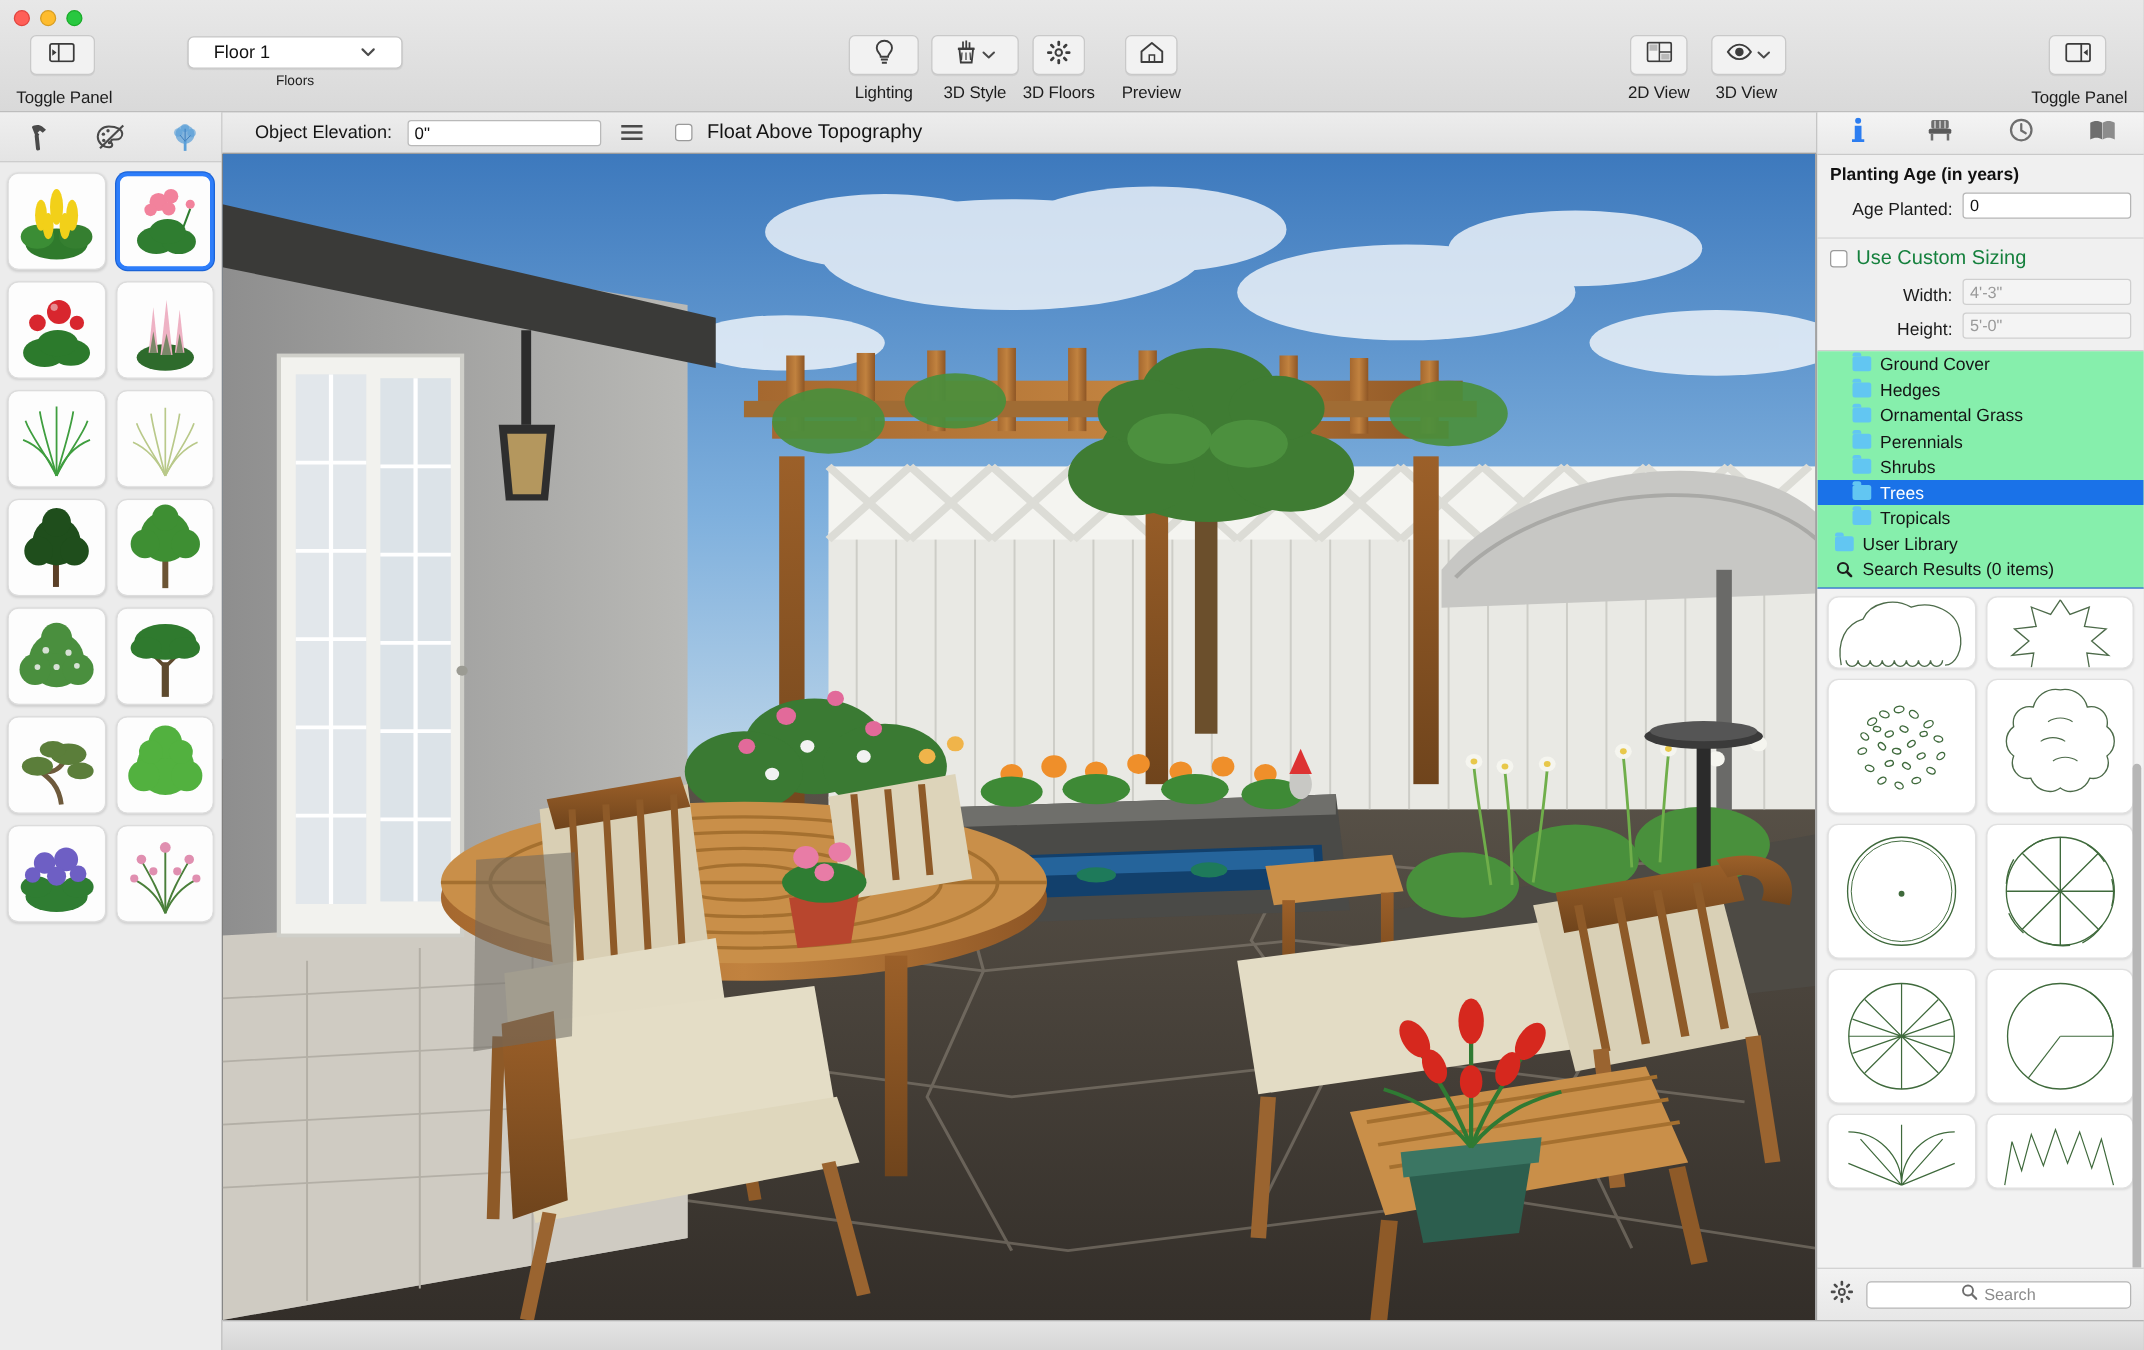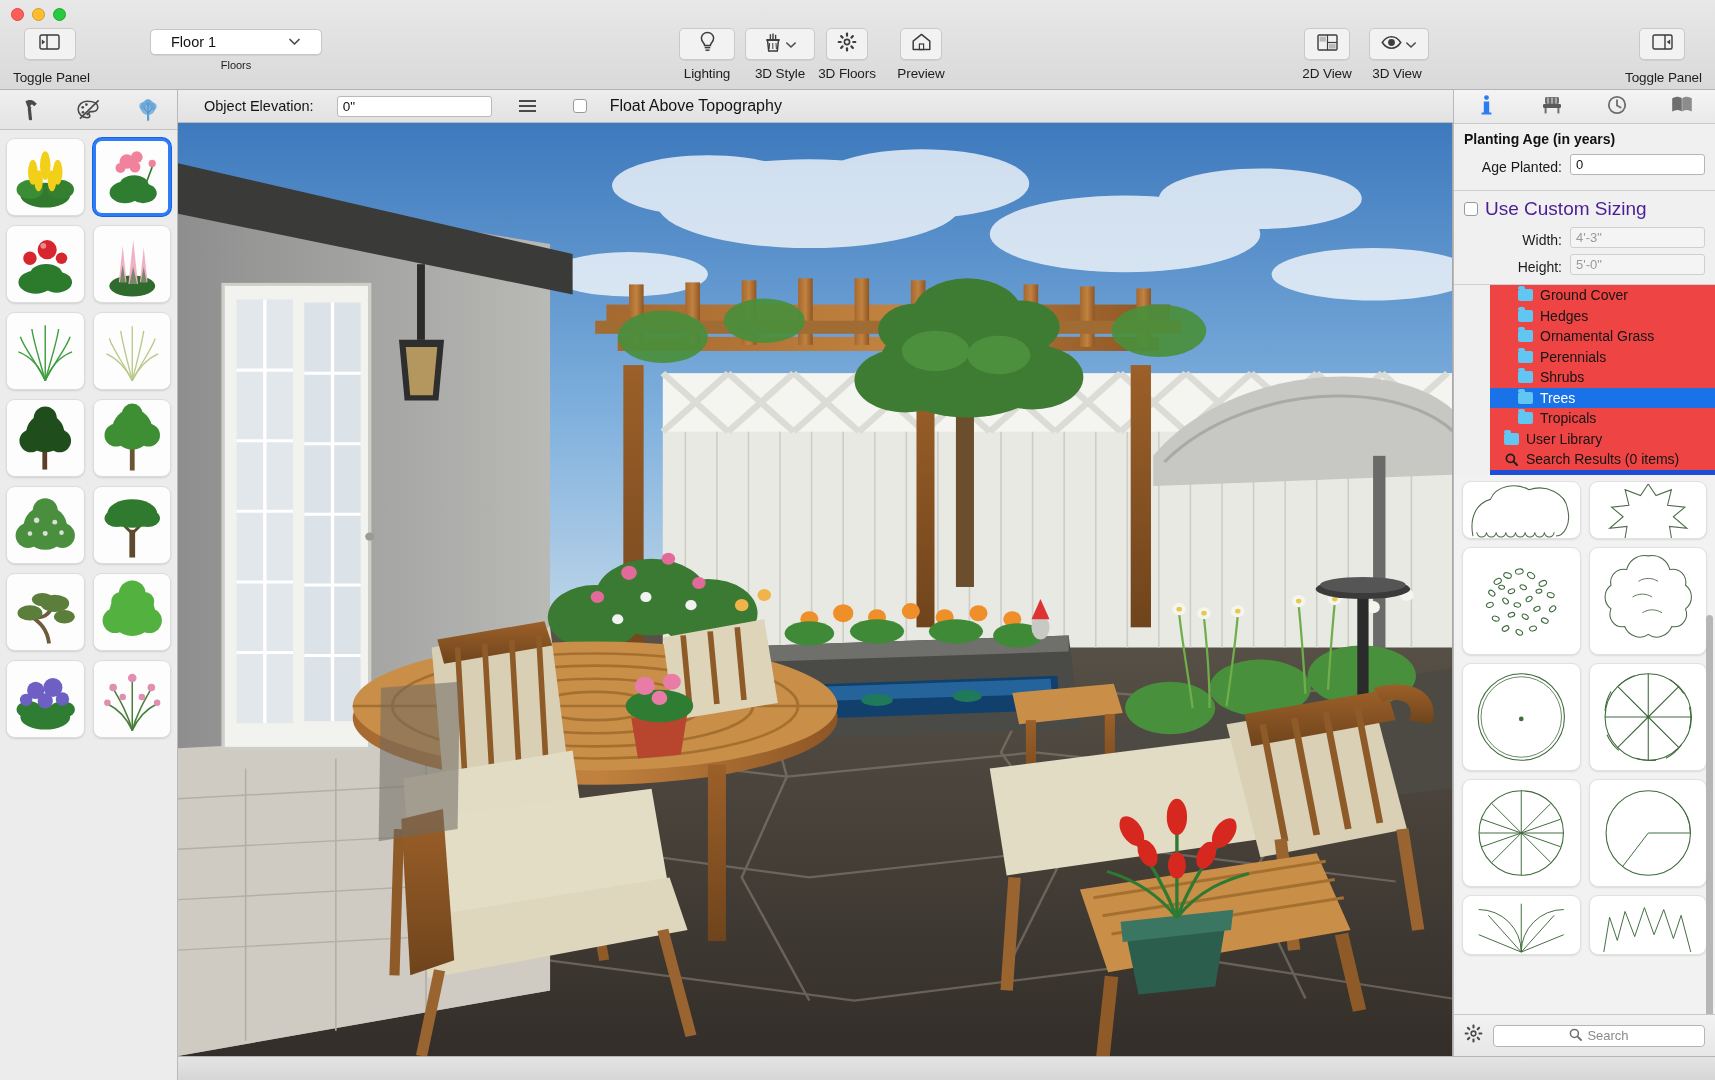--- a/index.html
+++ b/index.html
@@ -48,21 +48,21 @@
   .left-icons .ic { width: 30px; height: 28px; display:flex; align-items:center; justify-content:center; }
   .plant-grid { flex:1 1 auto; padding: 8px 6px; display: grid; grid-template-columns: 1fr 1fr; gap: 9px 8px; align-content: start; overflow: hidden; background:#ececec;}
   .pcell { height: 78px; border-radius: 9px; background: #fbfbfb; border: 1px solid #dcdcdc;
            box-shadow: 0 1px 2px rgba(0,0,0,.12); position: relative; overflow:hidden; }
   .pcell.sel { border: 3px solid #2d7dfa; box-shadow: 0 0 0 1px #1b63d6; }
   .pcell svg { width: 100%; height: 100%; display:block; }
 
   
   .center { flex: 1 1 auto; display: flex; flex-direction: column; min-width:0; }
   .elevbar { height: 33px; flex: 0 0 33px; background: linear-gradient(#ededed,#e2e2e2); border-bottom: 1px solid #b9b9b9;
-             display:flex; align-items:center; padding-left: 26px; gap: 23px; text-align: center; }
+             display:flex; align-items:center; padding-left: 26px; gap: 12px; text-align: center; }
   .elevbar .lbl { font-size: 14.5px; color:#141414; }
   .elev-input { width: 155px; height: 21px; background:#fff; border:1px solid #b9b9b9; border-radius:3px; font-size:13.5px; padding:0 5px; display:flex; align-items:center; color:#111;}
   .hamb { display:inline-flex; flex-direction:column; gap:3px; margin-left:4px; }
   .hamb i { display:block; width:17px; height:2px; background:#4a4a4a; }
   .ckbox { width: 14px; height: 14px; border:1px solid #9a9a9a; border-radius:3px; background:#fff; margin-left: 14px; }
   .elevbar .ck-lbl { font-size:16px; color:#141414; }
 
   .viewport { flex: 1 1 auto; position: relative; overflow: hidden; background:#3a3a3a; border-right:1px solid #a8a8a8;}
   .viewport svg { position:absolute; inset:0; width:100%; height:100%; }
 
@@ -72,23 +72,23 @@
   .rtab { width:46px; height:26px; display:flex;align-items:center;justify-content:center; border-radius:4px;}
   .rtab.active .tabic { color:#2c7df0; }
   .rsection { padding: 7px 10px 9px 10px; background:#f0f0f0; border-bottom:1px solid #cfcfcf;}
   .rsection h4 { font-size:14px; color:#111; font-weight:bold; margin-bottom:7px;}
   .frow { display:flex; align-items:flex-end; gap:8px; margin-bottom:6px; }
   .frow .fl { font-size:14px; color:#1b1b1b; text-align:right; }
   .fin { flex:1 1 auto; height:21px; background:#fff; border:1px solid #b5b5b5; border-radius:3px; font-size:13px; padding:0 5px; display:flex;align-items:center; color:#111;}
   .fin.dis { background:#f4f4f4; color:#9a9a9a; border-color:#cfcfcf;}
   .ckrow { display:flex; align-items:center; gap:7px; margin-bottom:7px;}
   .ckrow .cb { width:14px;height:14px;border:1px solid #9a9a9a;border-radius:3px;background:#fff;}
-  .ckrow .cl { font-size:19px; color:#4c1d95;}
-
-  .tree { background:#ef4444; overflow:hidden; position:relative; border-bottom:5px solid #1d4ed8;margin-left:36px; }
+  .ckrow .cl { font-size:16px; color:#15803d;}
+
+  .tree { background:#86efac; overflow:hidden; position:relative; border-bottom:1px solid #1d4ed8; }
   .trow { height:20.5px; display:flex; align-items:center; gap:7px; padding-left:28px; font-size:14px; color:#141414;}
   .trow.lvl1 { padding-left:14px; }
   .trow.sel { background:#1a72e8; color:#fff; }
   .folder { width:15px;height:12px;background:#62c6f2;border-radius:2px 2px 2px 2px; position:relative; flex:0 0 15px;}
   .folder::before { content:''; position:absolute; left:0; top:-3px; width:7px;height:3px;background:#62c6f2;border-radius:2px 2px 0 0;}
   .srch-ic { width:15px;height:13px;flex:0 0 15px; display:flex;align-items:center;justify-content:center;}
 
   .symgrid { flex:1 1 auto; background:#f2f2f2; padding:6px 8px; display:grid; grid-template-columns:1fr 1fr; gap:8px; align-content:start; overflow:hidden; position:relative;}
   .scell { height:108px; background:#fff; border:1px solid #e0e0e0; border-radius:9px; box-shadow:0 1px 2px rgba(0,0,0,.10); overflow:hidden; }
   .scell svg { width:100%; height:100%; display:block; }

